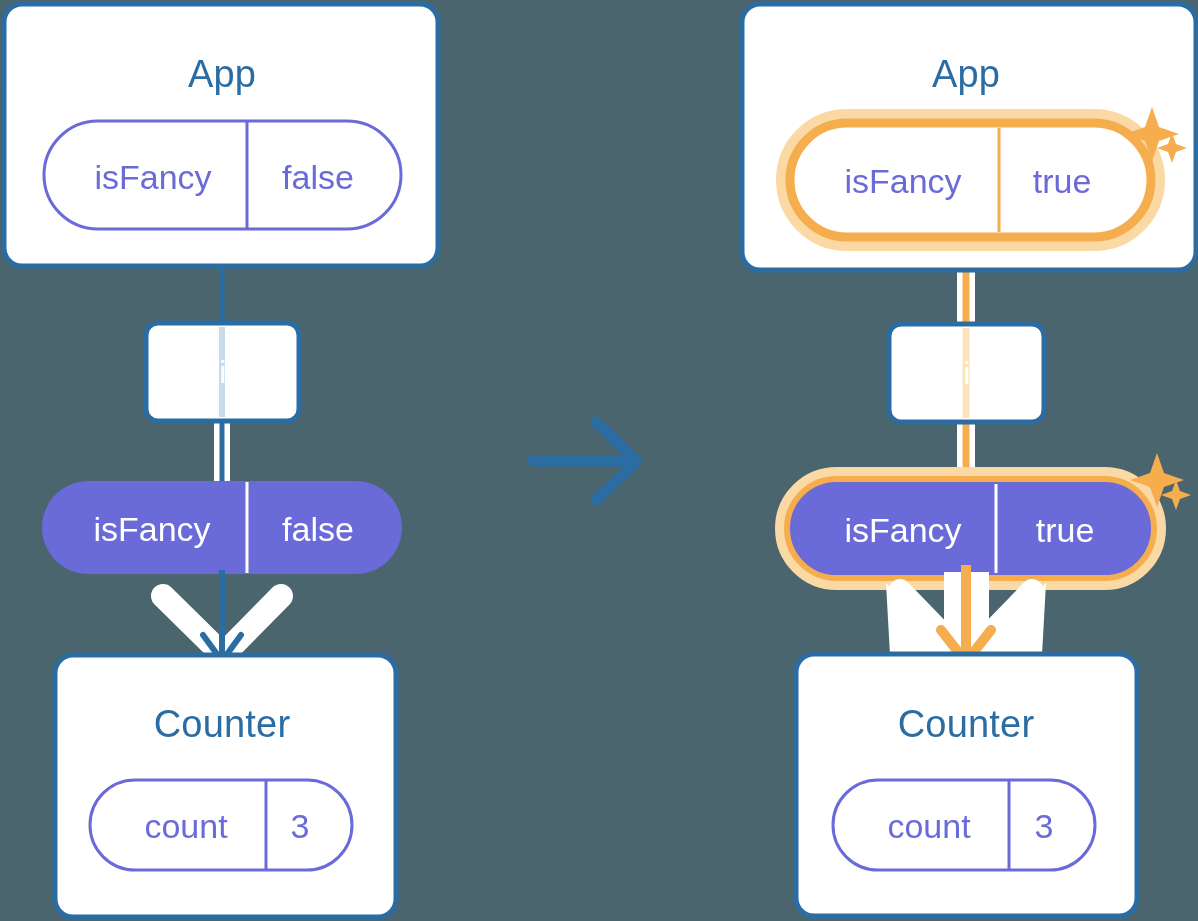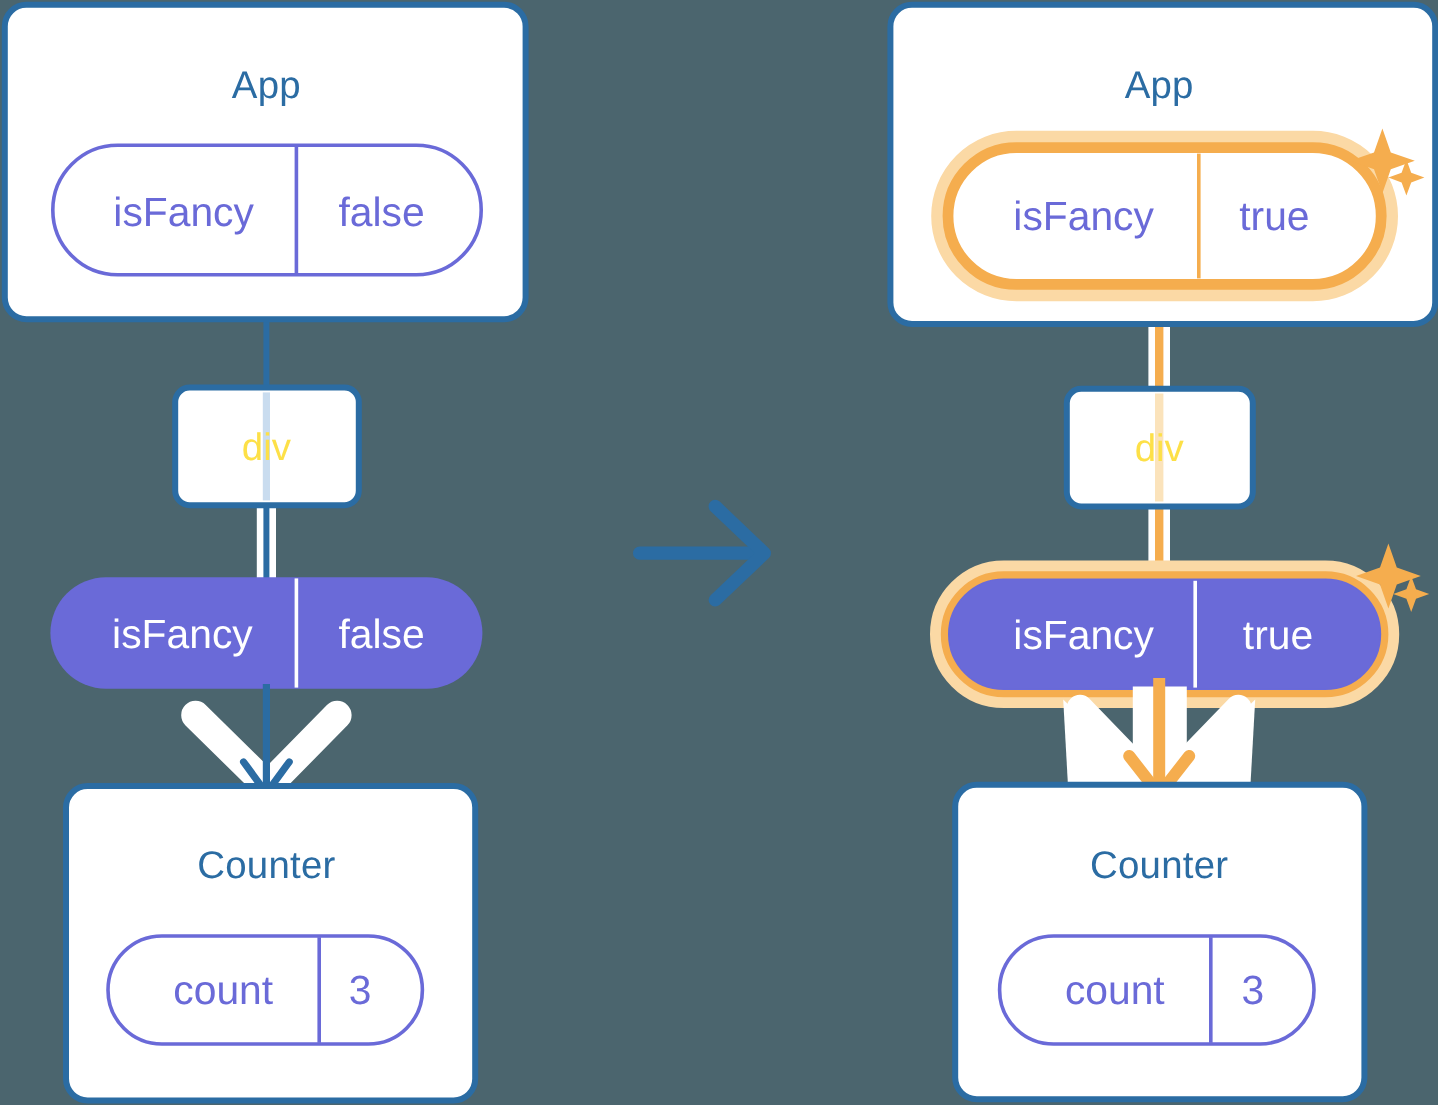--- a/index.html
+++ b/index.html
@@ -28,26 +28,26 @@
     overflow: visible;
   }
   .txt {
     position: absolute;
     white-space: nowrap;
     pointer-events: none;
     font-family: "Liberation Sans", sans-serif;
   }
   .comp-title {
     color: #2b6ca3;
-    font-size: 32px;
+    font-size: 38px;
     font-weight: 400;
     letter-spacing: 0.2px;
   }
   .tag-label {
-    color: #fde047;
+    color: #ffffff;
     font-size: 32px;
     font-weight: 400;
   }
   .pill-key-blue {
     color: #6a6ad8;
     font-size: 34px;
     font-weight: 400;
   }
   .pill-val-blue {
     color: #6a6ad8;

